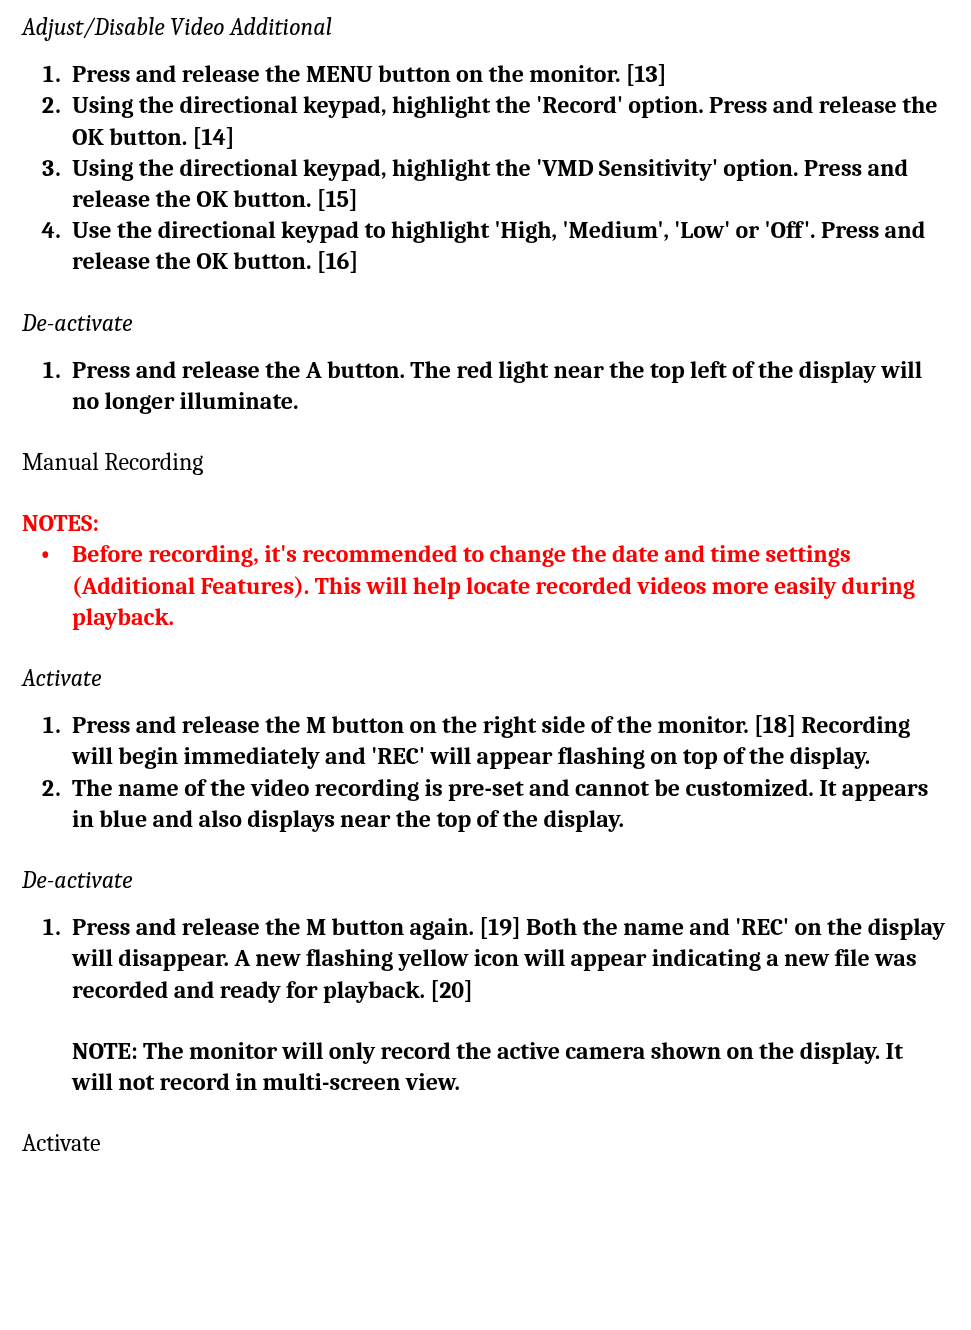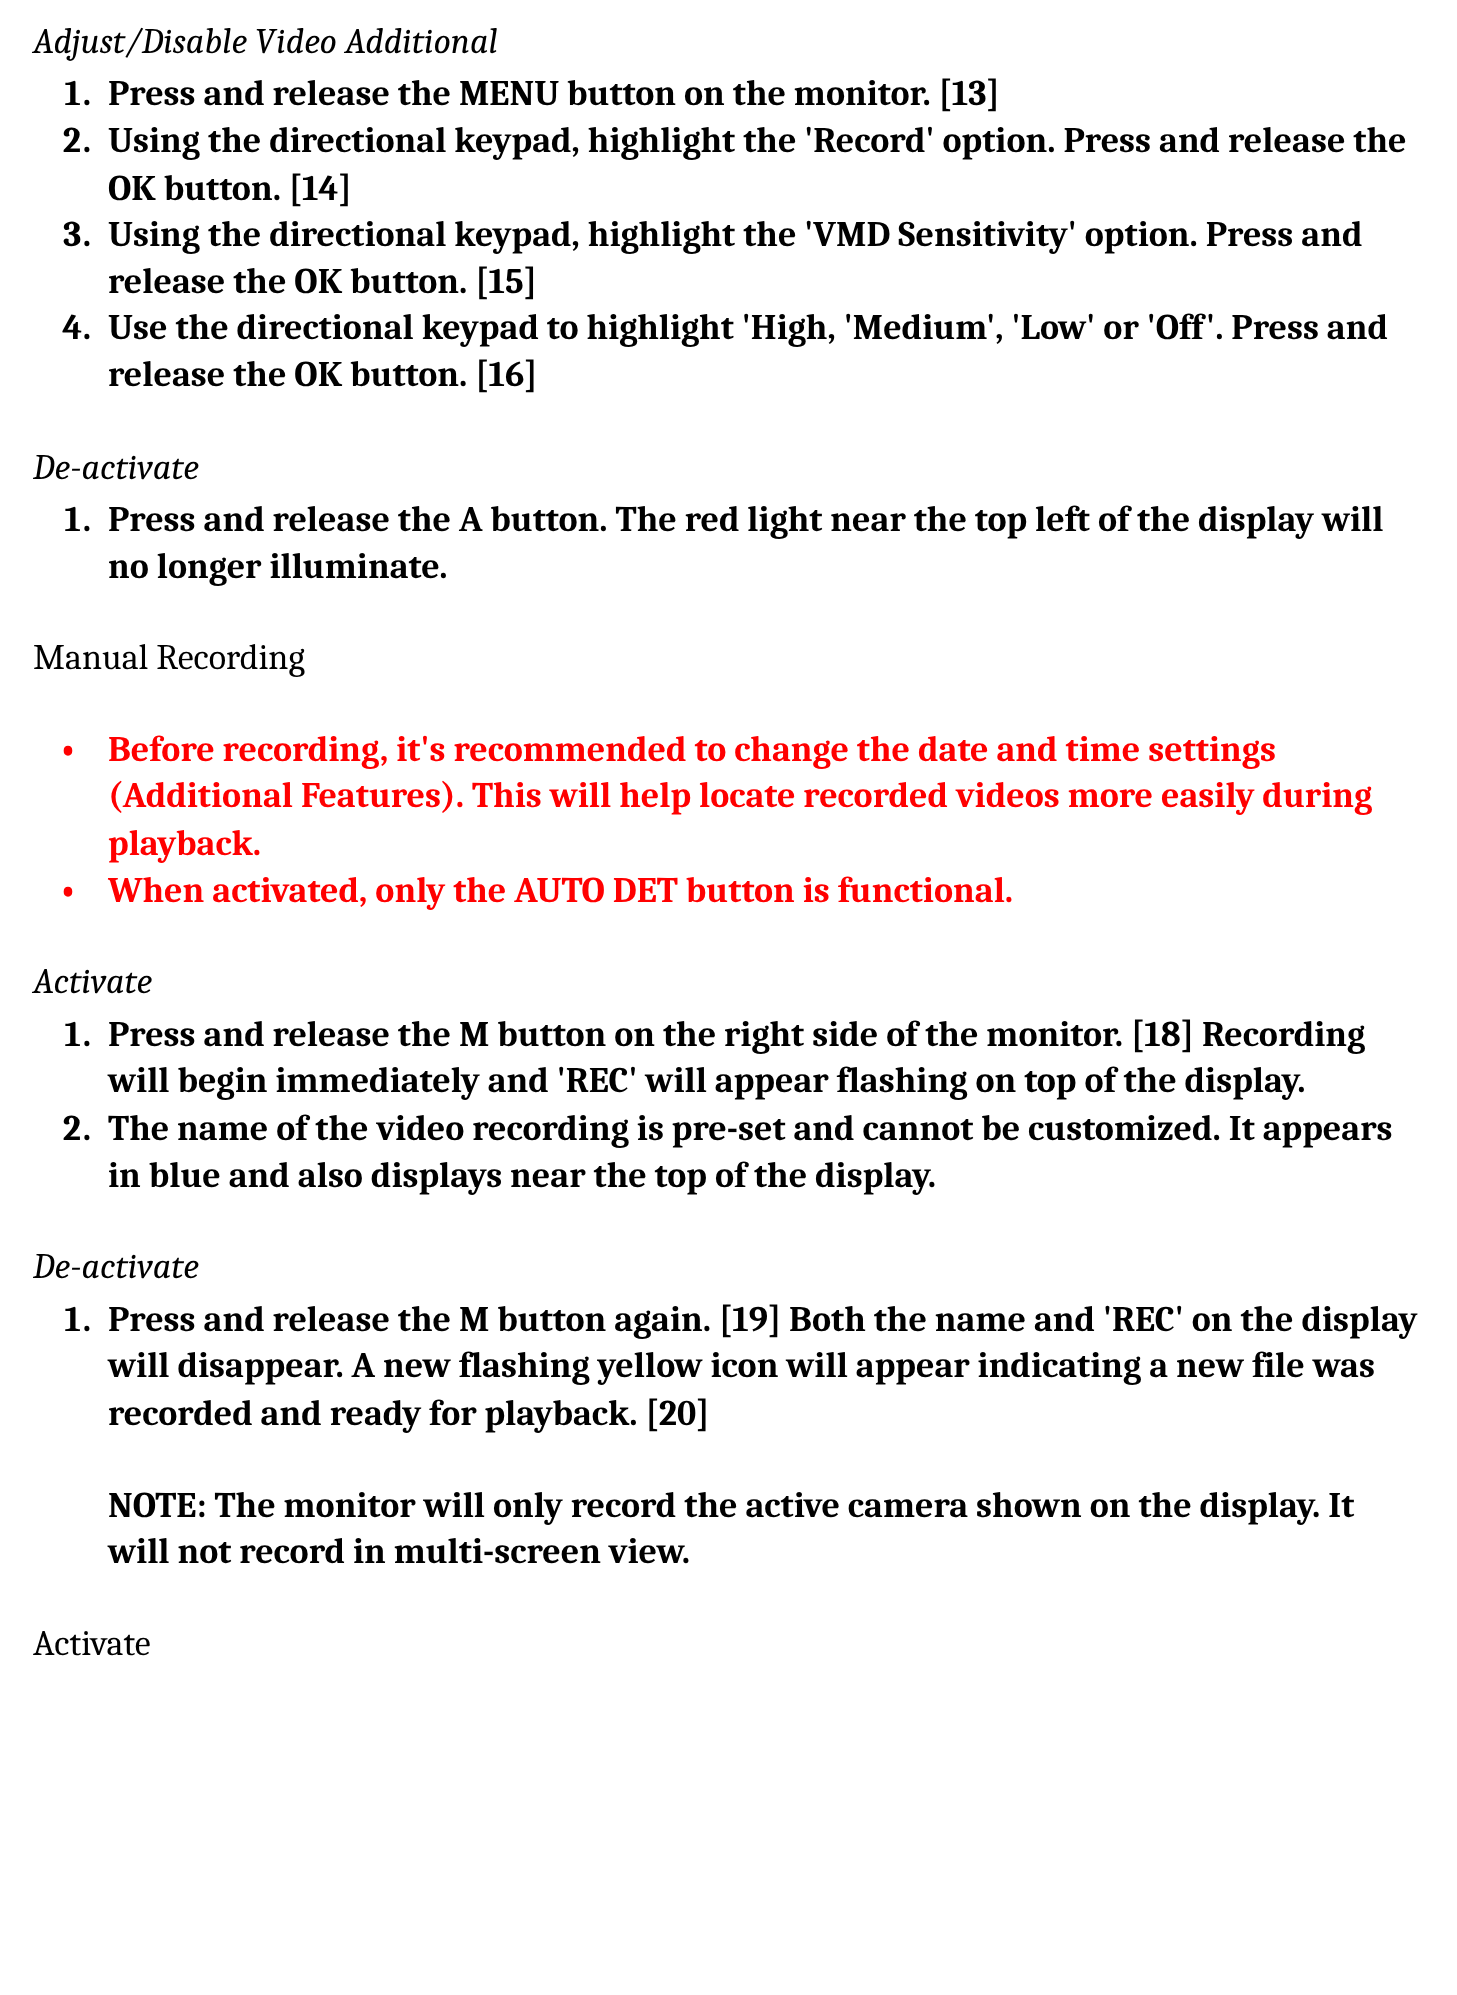--- a/index.html
+++ b/index.html
@@ -15,21 +15,21 @@
   .italic-hdr {
     font-style: italic;
     font-weight: normal;
     margin: 0 0 2px 0;
   }
   .plain-hdr {
     font-weight: normal;
     margin: 0;
   }
   ol {
-    margin: 4px 0 0 0;
+    margin: 16px 0 0 0;
     padding-left: 44px;
   }
   ol li {
     padding-left: 6px;
     margin-bottom: 0;
   }
   ul {
     list-style: none;
     margin: 0;
     padding-left: 18px;
@@ -76,23 +76,23 @@
   <li>Press and release the A button. The red light near the top left of the display will no longer illuminate.</li>
 </ol>
 
 <div class="spacer"></div>
 
 <div class="plain-hdr">Manual Recording</div>
 
 <div class="spacer"></div>
 
 <div class="red-block">
+  <div>NOTES:</div>
   <ul>
     <li>Before recording, it's recommended to change the date and time settings (Additional Features). This will help locate recorded videos more easily during playback.</li>
-    <li>When activated, only the AUTO DET button is functional.</li>
   </ul>
 </div>
 
 <div class="spacer"></div>
 
 <div class="italic-hdr">Activate</div>
 <ol>
   <li>Press and release the M button on the right side of the monitor.  [18] Recording will begin immediately and 'REC' will appear flashing on top of the display.</li>
   <li>The name of the video recording is pre-set and cannot be customized. It appears in blue and also displays near the top of the display.</li>
 </ol>

